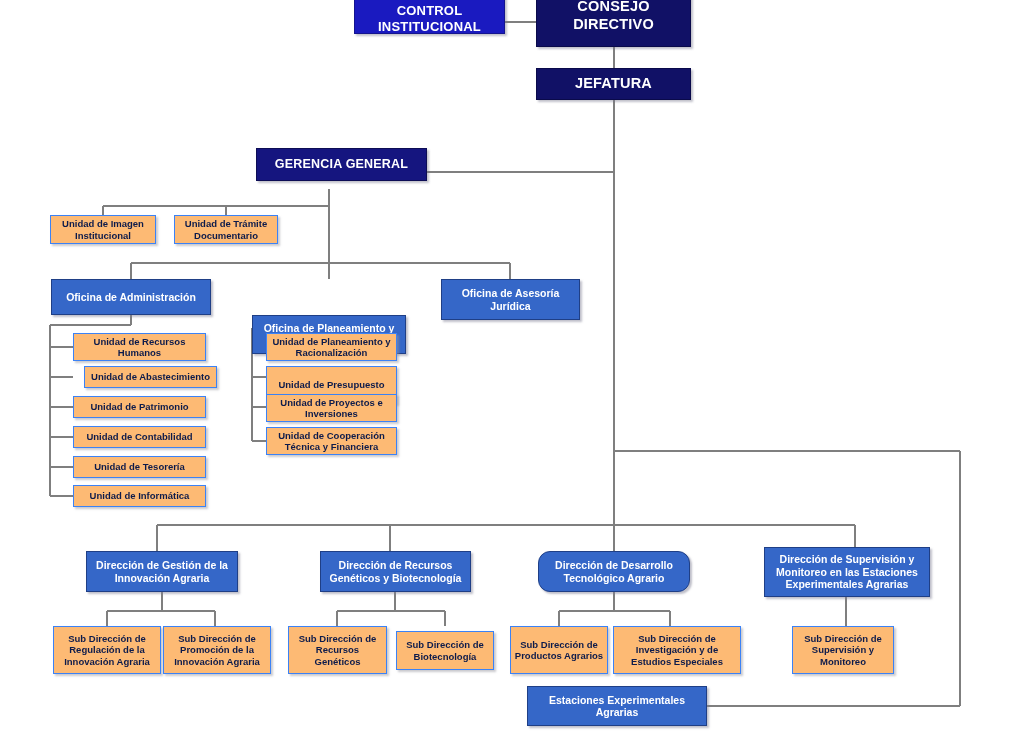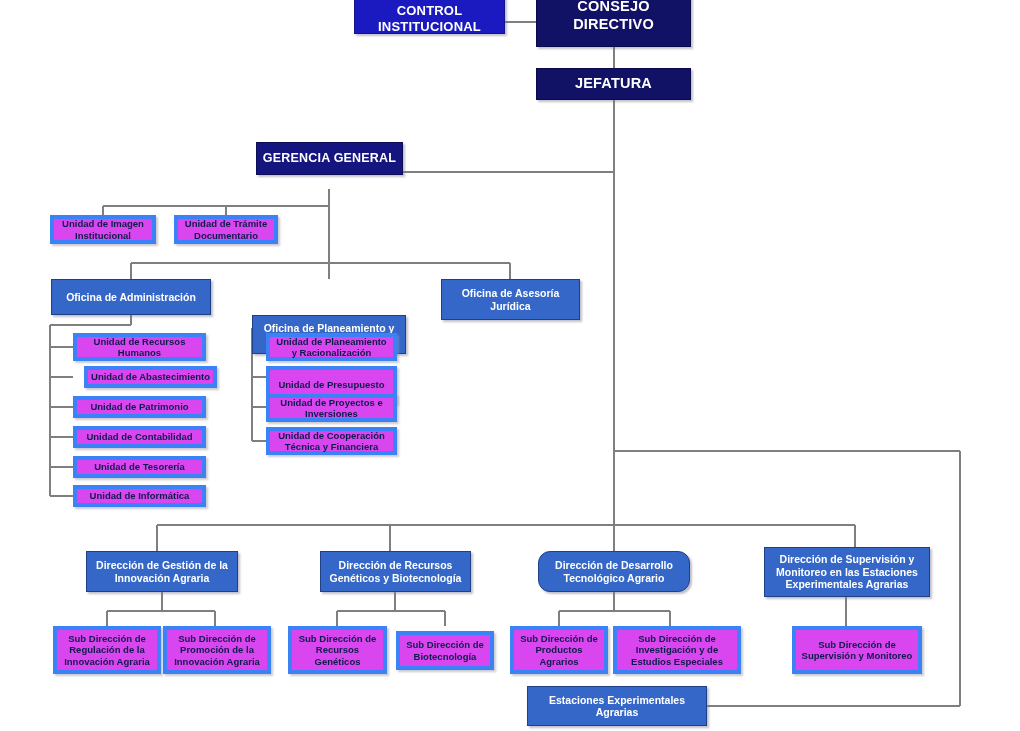--- a/index.html
+++ b/index.html
@@ -68,23 +68,23 @@
   
   .lvl-mid {
     background: #3567c8;
     color: #ffffff;
     border: 1px solid #1f3f86;
     font-size: 10.5px;
     box-shadow: 2px 2px 2px rgba(130,130,150,0.5);
   }
   
   .lvl-light {
-    background: #d946ef;
+    background: #fdba74;
     color: #0d1b4b;
-    border: 4px solid #3b82f6;
+    border: 1px solid #3b82f6;
     font-size: 9.5px;
     box-shadow: 2px 2px 2px rgba(150,150,160,0.5);
   }
 </style>
 </head>
 <body>
 
 <div id="chart">
 
   <svg id="connectors" viewBox="0 0 1020 731" xmlns="http://www.w3.org/2000/svg">
@@ -163,21 +163,21 @@
   </div>
 
   <div class="node lvl-top" style="left:536px; top:-16px; width:155px; height:63px;">
     <span>CONSEJO DIRECTIVO</span>
   </div>
 
   <div class="node lvl-top" style="left:536px; top:68px; width:155px; height:32px;">
     <span>JEFATURA</span>
   </div>
 
-  <div class="node lvl-gg" style="left:256px; top:142px; width:147px; height:33px;">
+  <div class="node lvl-gg" style="left:256px; top:148px; width:171px; height:33px;">
     <span>GERENCIA GENERAL</span>
   </div>
 
   <div class="node lvl-light" style="left:50px; top:215px; width:106px; height:29px;">
     <span>Unidad de Imagen Institucional</span>
   </div>
 
   <div class="node lvl-light" style="left:174px; top:215px; width:104px; height:29px;">
     <span>Unidad de Trámite Documentario</span>
   </div>
@@ -267,21 +267,21 @@
   </div>
 
   <div class="node lvl-light" style="left:510px; top:626px; width:98px; height:48px;">
     <span>Sub Dirección de Productos Agrarios</span>
   </div>
 
   <div class="node lvl-light" style="left:613px; top:626px; width:128px; height:48px;">
     <span>Sub Dirección de Investigación y de Estudios  Especiales</span>
   </div>
 
-  <div class="node lvl-light" style="left:792px; top:626px; width:130px; height:48px;">
+  <div class="node lvl-light" style="left:792px; top:626px; width:102px; height:48px;">
     <span>Sub Dirección de Supervisión y Monitoreo</span>
   </div>
 
   <div class="node lvl-mid" style="left:527px; top:686px; width:180px; height:40px;">
     <span>Estaciones Experimentales Agrarias</span>
   </div>
 
 </div>
 
 </body></html>

